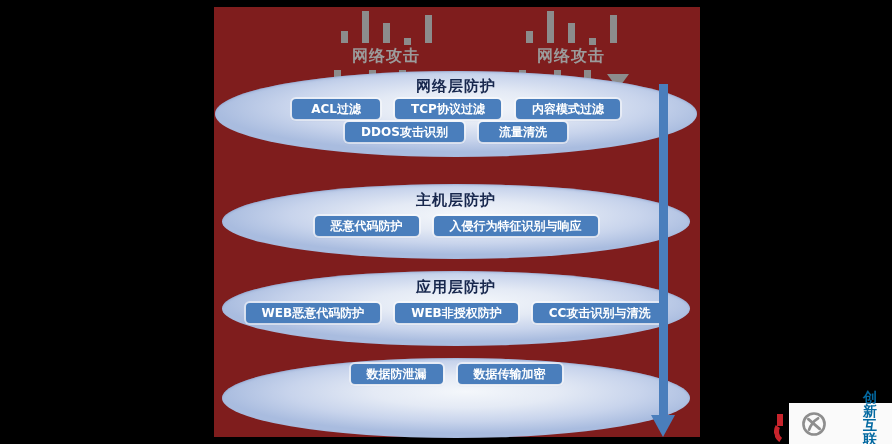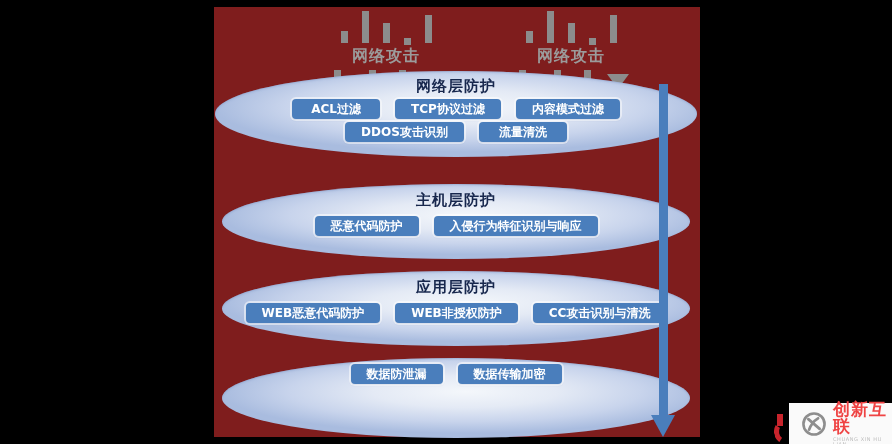--- a/index.html
+++ b/index.html
@@ -73,21 +73,21 @@
   
   .brand-card {
     position:absolute; left:789px; top:403px; width:103px; height:41px;
     background:#fafafa;
     display:flex; align-items:center; gap:6px;
     padding-left:12px;
     z-index:10;
   }
   .brand-circle { width:26px; height:26px; flex:0 0 auto; }
   .brand-text { display:flex; flex-direction:column; line-height:1; }
-  .brand-name { font-size:17px; font-weight:bold; color:#ef4444; letter-spacing:1px; }
+  .brand-name { font-size:14px; font-weight:bold; color:#0369a1; letter-spacing:1px;margin-left:30px; }
   .brand-sub { font-size:5px; color:#bdbdbd; letter-spacing:0.6px; margin-top:2px; }
   .brand-red-bar { position:absolute; left:777px; top:414px; width:6px; height:12px; background:#c8242c; z-index:9; }
   .brand-red-arc {
     position:absolute; left:774px; top:420px; width:22px; height:24px;
     border:5px solid transparent; border-left:5px solid #c8242c;
     border-radius:50%; transform:rotate(-12deg); z-index:11;
   }
 </style>
 </head>
 <body>

